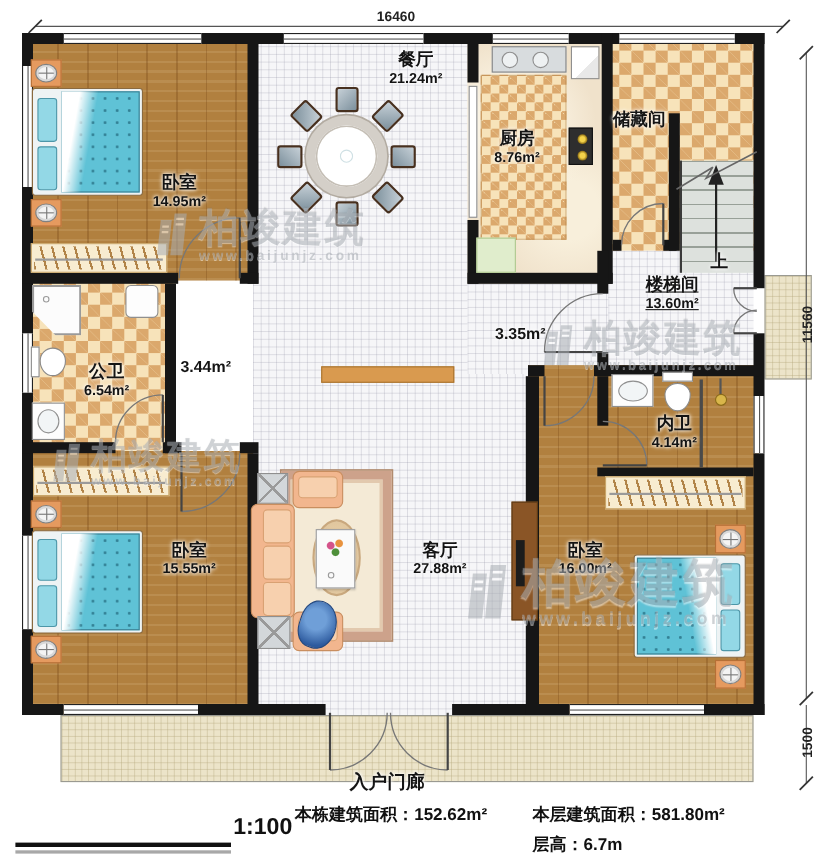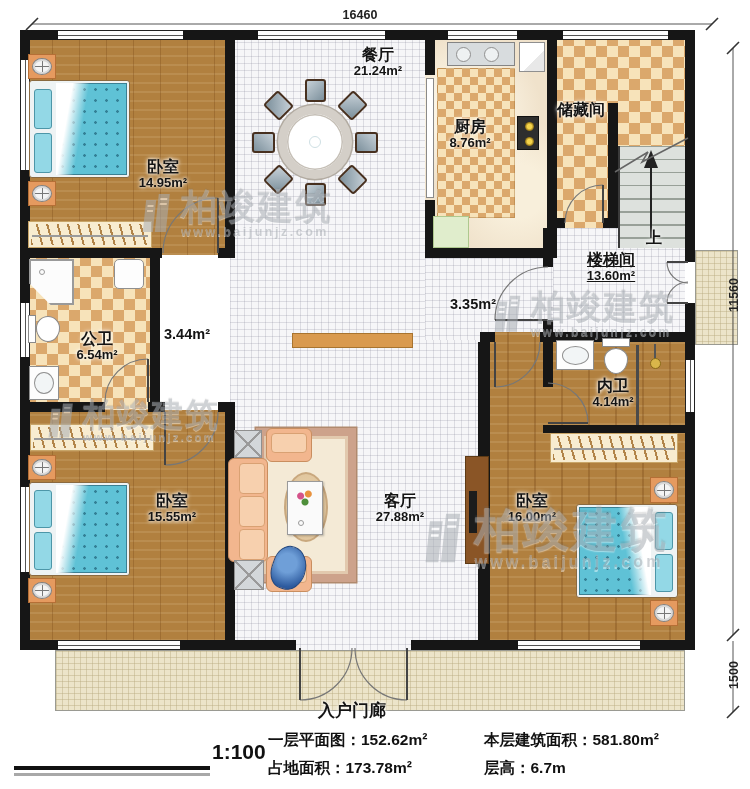--- a/index.html
+++ b/index.html
@@ -411,25 +411,22 @@
   <div class="lab" style="left:282px;top:679px;width:140px;text-align:center;font-size:17px;margin-top:20px;">入户门廊</div>
 
   <div class="dimtxt" style="left:330px;top:8px;width:60px;">16460</div>
   <div class="dimtxt rot" style="left:714px;top:288px;width:40px;">11560</div>
   <div class="dimtxt rot" style="left:716px;top:668px;width:36px;">1500</div>
 
   <div class="abs" style="left:14px;top:766px;width:196px;height:4px;background:#111;"></div>
   <div class="abs" style="left:14px;top:773px;width:196px;height:3px;background:#a8a8a8;"></div>
   <div class="tb-scale">1:100</div>
   <div class="info" style="left:268px;top:730px;">
-    <span>一层平面图：</span><span>152.62m²</span>
+    <span>本栋建筑面积：</span><span>152.62m²</span>
   </div>
   <div class="info" style="left:484px;top:730px;">
     <span>本层建筑面积：</span><span>581.80m²</span>
   </div>
-  <div class="info" style="left:268px;top:758px;">
-    <span>占地面积：</span><span>173.78m²</span>
-  </div>
   <div class="info" style="left:484px;top:758px;">
     <span>层高：</span><span>6.7m</span>
   </div>
 
 </div>
 
 </body></html>

